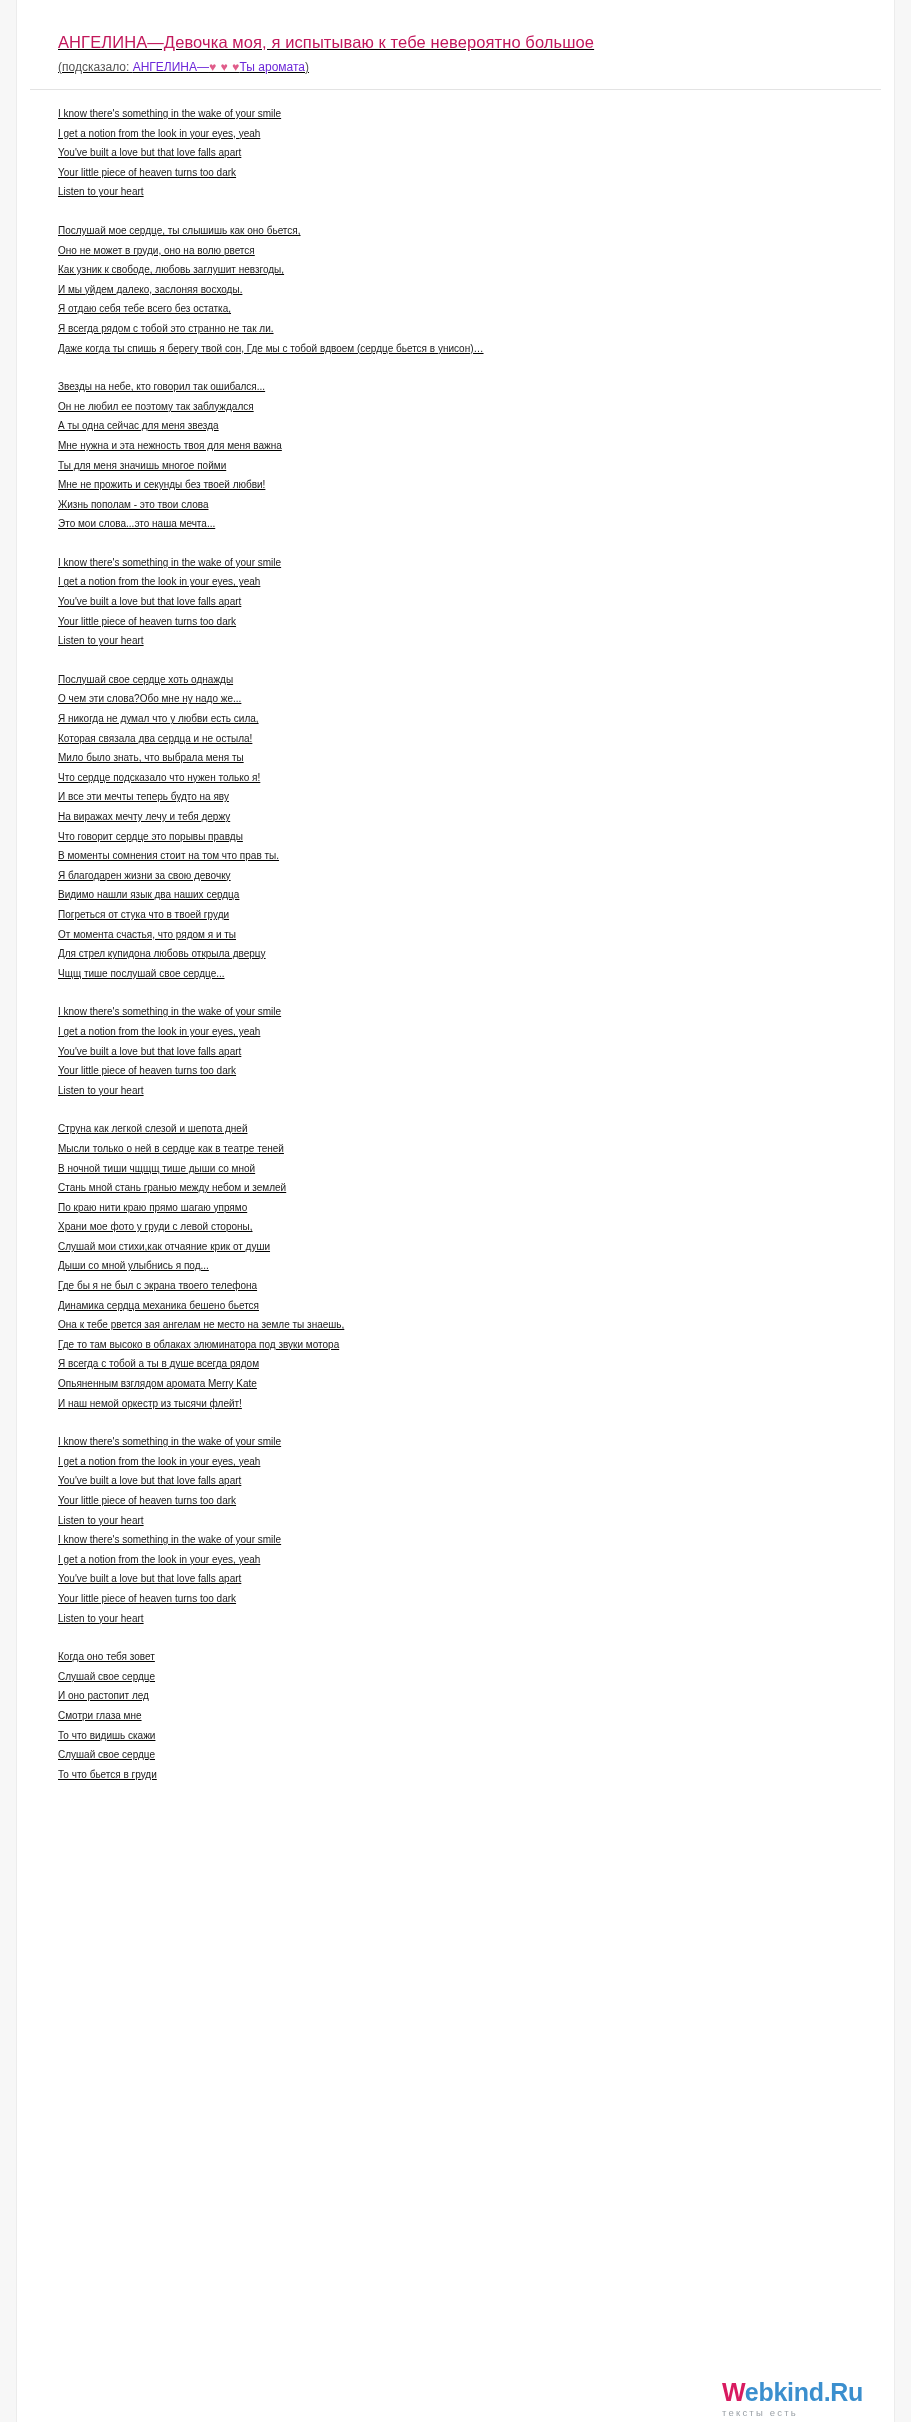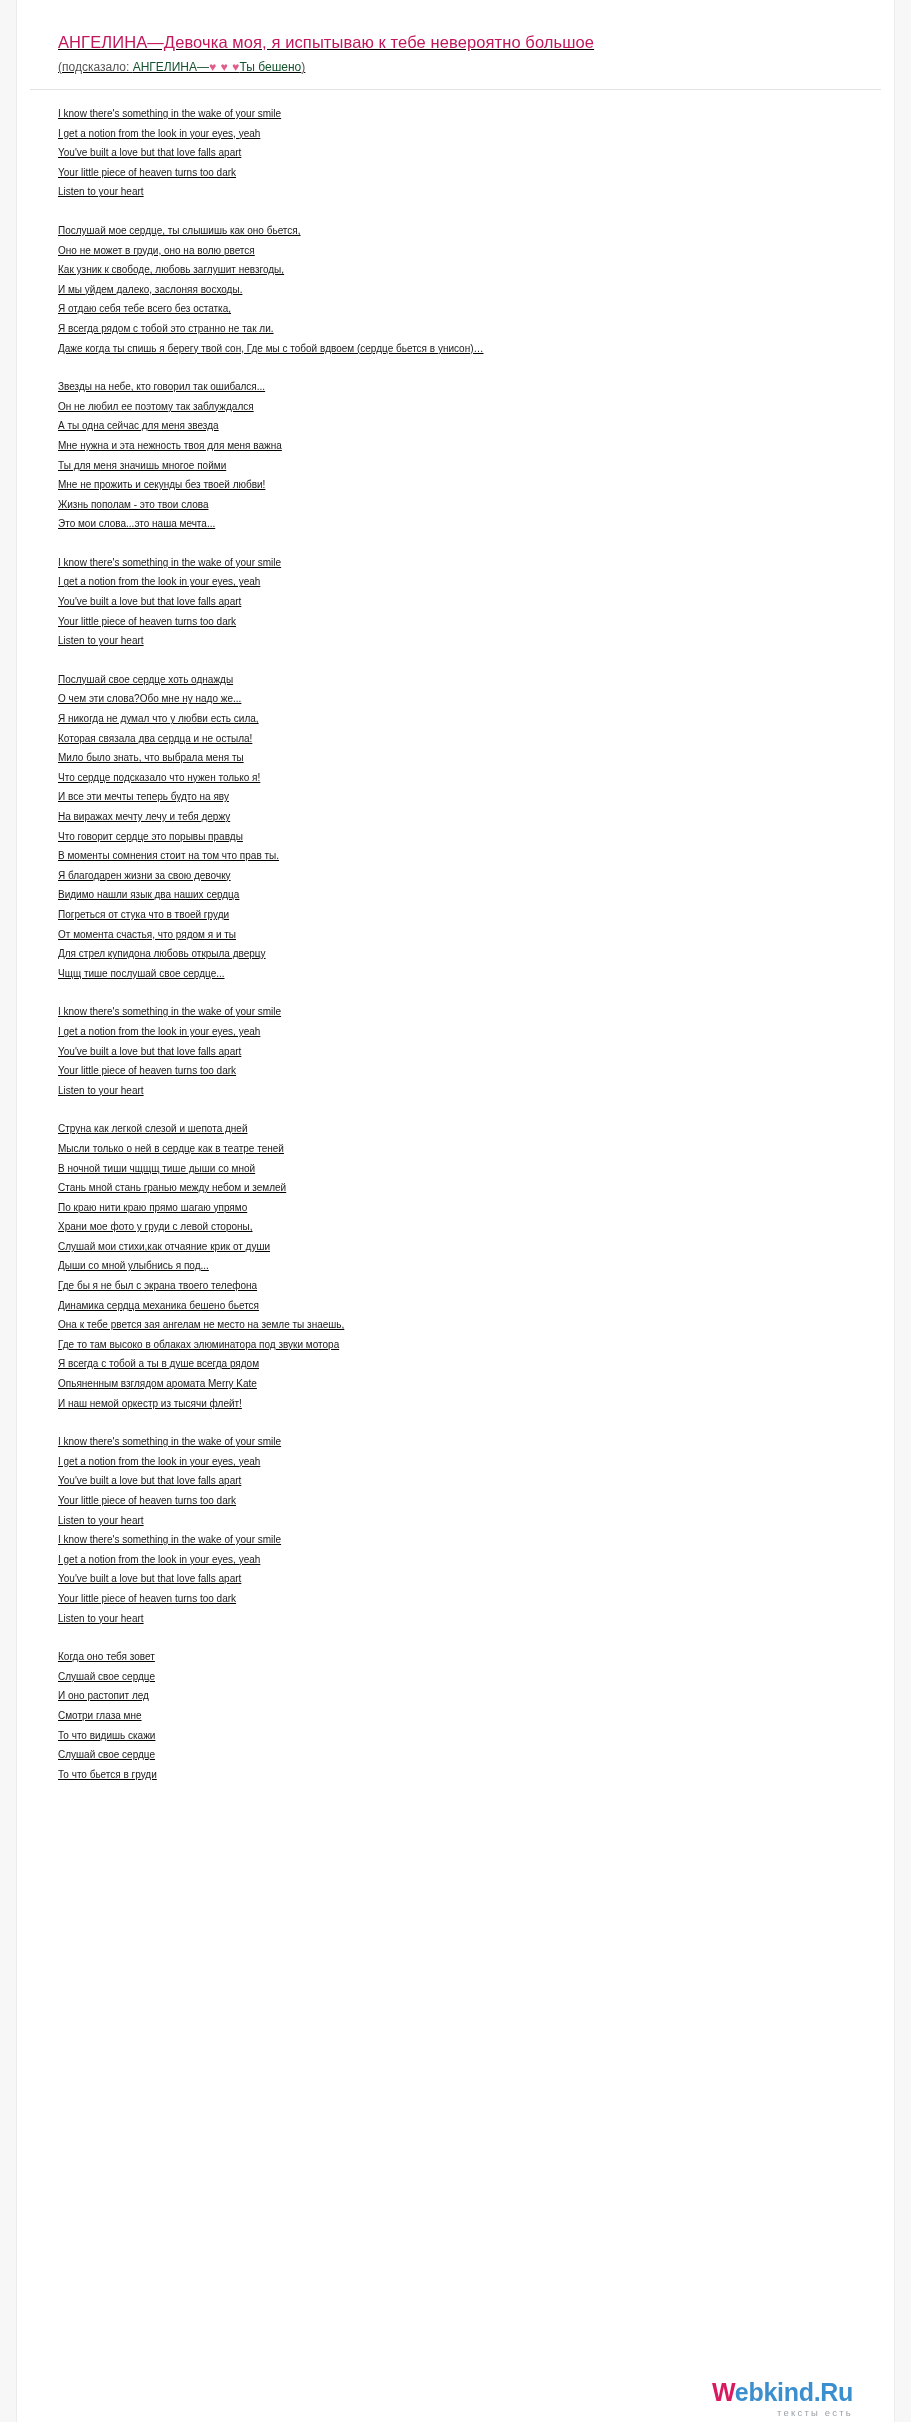--- a/index.html
+++ b/index.html
@@ -50,21 +50,21 @@
     margin: 0 0 6px 0;
     letter-spacing: 0.1px;
   }
   .artist-line {
     font-size: 12px;
     color: #555555;
     margin: 0 0 14px 0;
     line-height: 16px;
   }
   .artist-line a {
-    color: #14532d;
+    color: #6d28d9;
     text-decoration: none;
   }
   .artist-line .heart {
     color: #e05c8a;
     letter-spacing: 0.5px;
   }
 
   .rule {
     border: none;
     border-top: 1px solid #e3e3e3;
@@ -80,23 +80,23 @@
   }
   .lyrics .stanza {
     margin: 0 0 19px 0;
   }
   .lyrics .line {
     display: block;
   }
 
   .footer {
     position: absolute;
-    right: 28px;
+    right: 18px;
     bottom: 18px;
-    text-align: right;
+    text-align: left;
     line-height: 1;
   }
   .brand {
     font-size: 25px;
     font-weight: bold;
     letter-spacing: -0.3px;
   }
   .brand .w { color: #d81b60; }
   .brand .ebkind { color: #3b8fce; }
   .brand .ru { color: #3b8fce; }
@@ -111,21 +111,21 @@
 <body>
 
 <div class="page">
   <div class="edge-left"></div>
   <div class="edge-right"></div>
 
   <div class="sheet">
 
     <div class="title-block">
       <h1 class="song-title">АНГЕЛИНА—Девочка моя, я испытываю к тебе невероятно большое</h1>
-      <div class="artist-line"><span>(подсказало: </span><a href="#">АНГЕЛИНА—</a><span class="heart">♥ ♥ ♥</span><a href="#">Ты бешено</a><span>)</span></div>
+      <div class="artist-line"><span>(подсказало: </span><a href="#">АНГЕЛИНА—</a><span class="heart">♥ ♥ ♥</span><a href="#">Ты аромата</a><span>)</span></div>
     </div>
 
     <hr class="rule">
 
     <div class="lyrics"><div class="stanza"><span class="line">I know there's something in the wake of your smile</span><span class="line">I get a notion from the look in your eyes, yeah</span><span class="line">You've built a love but that love falls apart</span><span class="line">Your little piece of heaven turns too dark</span><span class="line">Listen to your heart</span></div><div class="stanza"><span class="line">Послушай мое сердце, ты слышишь как оно бьется,</span><span class="line">Оно не может в груди, оно на волю рвется</span><span class="line">Как узник к свободе, любовь заглушит невзгоды,</span><span class="line">И мы уйдем далеко, заслоняя восходы.</span><span class="line">Я отдаю себя тебе всего без остатка,</span><span class="line">Я всегда рядом с тобой это странно не так ли.</span><span class="line">Даже когда ты спишь я берегу твой сон, Где мы с тобой вдвоем (сердце бьется в унисон)…</span></div><div class="stanza"><span class="line">Звезды на небе, кто говорил так ошибался...</span><span class="line">Он не любил ее поэтому так заблуждался</span><span class="line">А ты одна сейчас для меня звезда</span><span class="line">Мне нужна и эта нежность твоя для меня важна</span><span class="line">Ты для меня значишь многое пойми</span><span class="line">Мне не прожить и секунды без твоей любви!</span><span class="line">Жизнь пополам - это твои слова</span><span class="line">Это мои слова...это наша мечта...</span></div><div class="stanza"><span class="line">I know there's something in the wake of your smile</span><span class="line">I get a notion from the look in your eyes, yeah</span><span class="line">You've built a love but that love falls apart</span><span class="line">Your little piece of heaven turns too dark</span><span class="line">Listen to your heart</span></div><div class="stanza"><span class="line">Послушай свое сердце хоть однажды</span><span class="line">О чем эти слова?Обо мне ну надо же...</span><span class="line">Я никогда не думал что у любви есть сила,</span><span class="line">Которая связала два сердца и не остыла!</span><span class="line">Мило было знать, что выбрала меня ты</span><span class="line">Что сердце подсказало что нужен только я!</span><span class="line">И все эти мечты теперь будто на яву</span><span class="line">На виражах мечту лечу и тебя держу</span><span class="line">Что говорит сердце это порывы правды</span><span class="line">В моменты сомнения стоит на том что прав ты.</span><span class="line">Я благодарен жизни за свою девочку</span><span class="line">Видимо нашли язык два наших сердца</span><span class="line">Погреться от стука что в твоей груди</span><span class="line">От момента счастья, что рядом я и ты</span><span class="line">Для стрел купидона любовь открыла дверцу</span><span class="line">Чщщ тише послушай свое сердце...</span></div><div class="stanza"><span class="line">I know there's something in the wake of your smile</span><span class="line">I get a notion from the look in your eyes, yeah</span><span class="line">You've built a love but that love falls apart</span><span class="line">Your little piece of heaven turns too dark</span><span class="line">Listen to your heart</span></div><div class="stanza"><span class="line">Струна как легкой слезой и шепота дней</span><span class="line">Мысли только о ней в сердце как в театре теней</span><span class="line">В ночной тиши чщщщ тише дыши со мной</span><span class="line">Стань мной стань гранью между небом и землей</span><span class="line">По краю нити краю прямо шагаю упрямо</span><span class="line">Храни мое фото у груди с левой стороны,</span><span class="line">Слушай мои стихи,как отчаяние крик от души</span><span class="line">Дыши со мной улыбнись я под...</span><span class="line">Где бы я не был с экрана твоего телефона</span><span class="line">Динамика сердца механика бешено бьется</span><span class="line">Она к тебе рвется зая ангелам не место на земле ты знаешь,</span><span class="line">Где то там высоко в облаках элюминатора под звуки мотора</span><span class="line">Я всегда с тобой а ты в душе всегда рядом</span><span class="line">Опьяненным взглядом аромата Merry Kate</span><span class="line">И наш немой оркестр из тысячи флейт!</span></div><div class="stanza"><span class="line">I know there's something in the wake of your smile</span><span class="line">I get a notion from the look in your eyes, yeah</span><span class="line">You've built a love but that love falls apart</span><span class="line">Your little piece of heaven turns too dark</span><span class="line">Listen to your heart</span><span class="line">I know there's something in the wake of your smile</span><span class="line">I get a notion from the look in your eyes, yeah</span><span class="line">You've built a love but that love falls apart</span><span class="line">Your little piece of heaven turns too dark</span><span class="line">Listen to your heart</span></div><div class="stanza"><span class="line">Когда оно тебя зовет</span><span class="line">Слушай свое сердце</span><span class="line">И оно растопит лед</span><span class="line">Смотри глаза мне</span><span class="line">То что видишь скажи</span><span class="line">Слушай свое сердце</span><span class="line">То что бьется в груди</span></div></div>
 
     <div class="footer">
       <div class="brand"><span class="w">W</span><span class="ebkind">ebkind</span><span class="ru">.Ru</span></div>
       <div class="brand-sub">тексты есть</div>
     </div>

